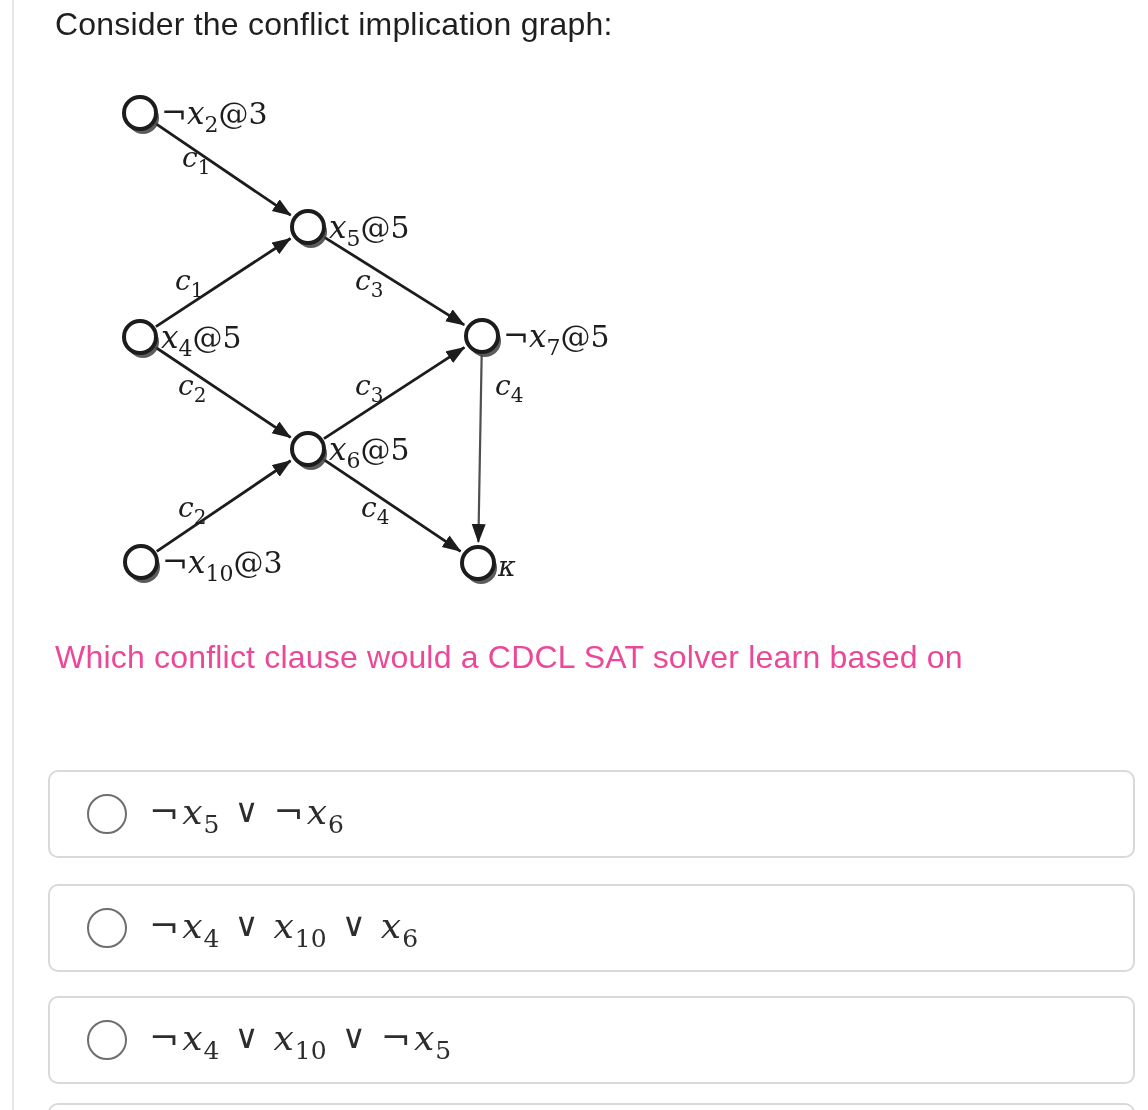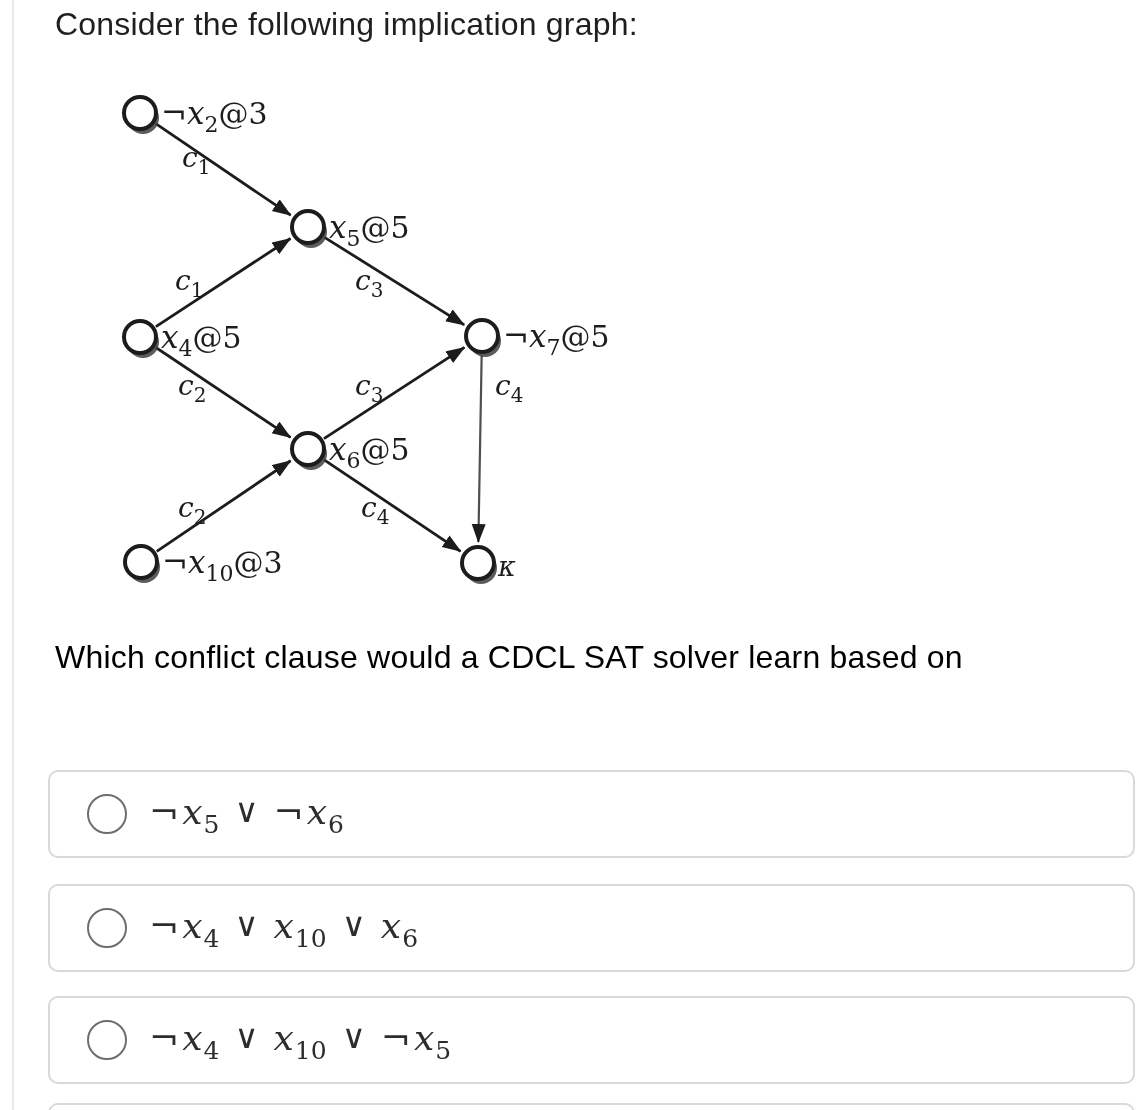--- a/index.html
+++ b/index.html
@@ -19,21 +19,21 @@
     position: absolute; left: 55px; top: 6px;
     font-size: 32px; font-weight: 400; color: #1f1f1f;
     letter-spacing: 0.2px;
     white-space: nowrap;
   }
   .graph-wrap { position: absolute; left: 95px; top: 82px; width: 570px; height: 530px; }
   svg.graph { width: 570px; height: 530px; display: block; }
   .graph text { fill: #1d1d1d; }
   .question {
     position: absolute; left: 55px; top: 633px;
-    font-size: 32px; font-weight: 400; color: #000000;
+    font-size: 32px; font-weight: 400; color: #ec4899;
     line-height: 48px; letter-spacing: 0.2px;
   }
   .options { position: absolute; left: 48px; top: 770px; width: 1087px; }
   .option {
     display: flex; align-items: center;
     width: 1087px; height: 88px;
     background: #fff;
     border: 2px solid #d9d9d9;
     border-radius: 10px;
   }
@@ -59,21 +59,21 @@
   .formula .mvar { font-style: italic; }
   .formula .msub { font-size: 25px; position: relative; top: 9px; margin-left: 1px; font-style: normal; }
   .formula .mor { font-style: normal; font-size: 33px; margin: 0 15px; position: relative; top: -2px; }
 </style>
 </head>
 <body>
 
 <div class="page">
   <div class="left-rule"></div>
 
-  <div class="title">Consider the following implication graph:</div>
+  <div class="title">Consider the conflict implication graph:</div>
 
   <div class="graph-wrap">
     <svg class="graph" viewBox="0 0 570 530" xmlns="http://www.w3.org/2000/svg">
         <defs>
           <marker id="arrow" markerUnits="userSpaceOnUse" markerWidth="22" markerHeight="16" refX="18" refY="7" orient="auto">
             <path d="M0,0 L19,7 L0,14 Z" fill="#1c1c1c"></path>
           </marker>
         </defs>
         <line x1="60.72203971344341" y1="41.66852694840803" x2="195.6230087377731" y2="133.20847021491744" stroke="#1c1c1c" stroke-width="2.8" marker-end="url(#arrow)"></line>
         <text x="87" y="85" font-family="&quot;DejaVu Serif&quot;, serif" font-size="28" font-style="italic"><tspan>c</tspan><tspan dy="7" font-size="20" font-style="normal">1</tspan></text>

